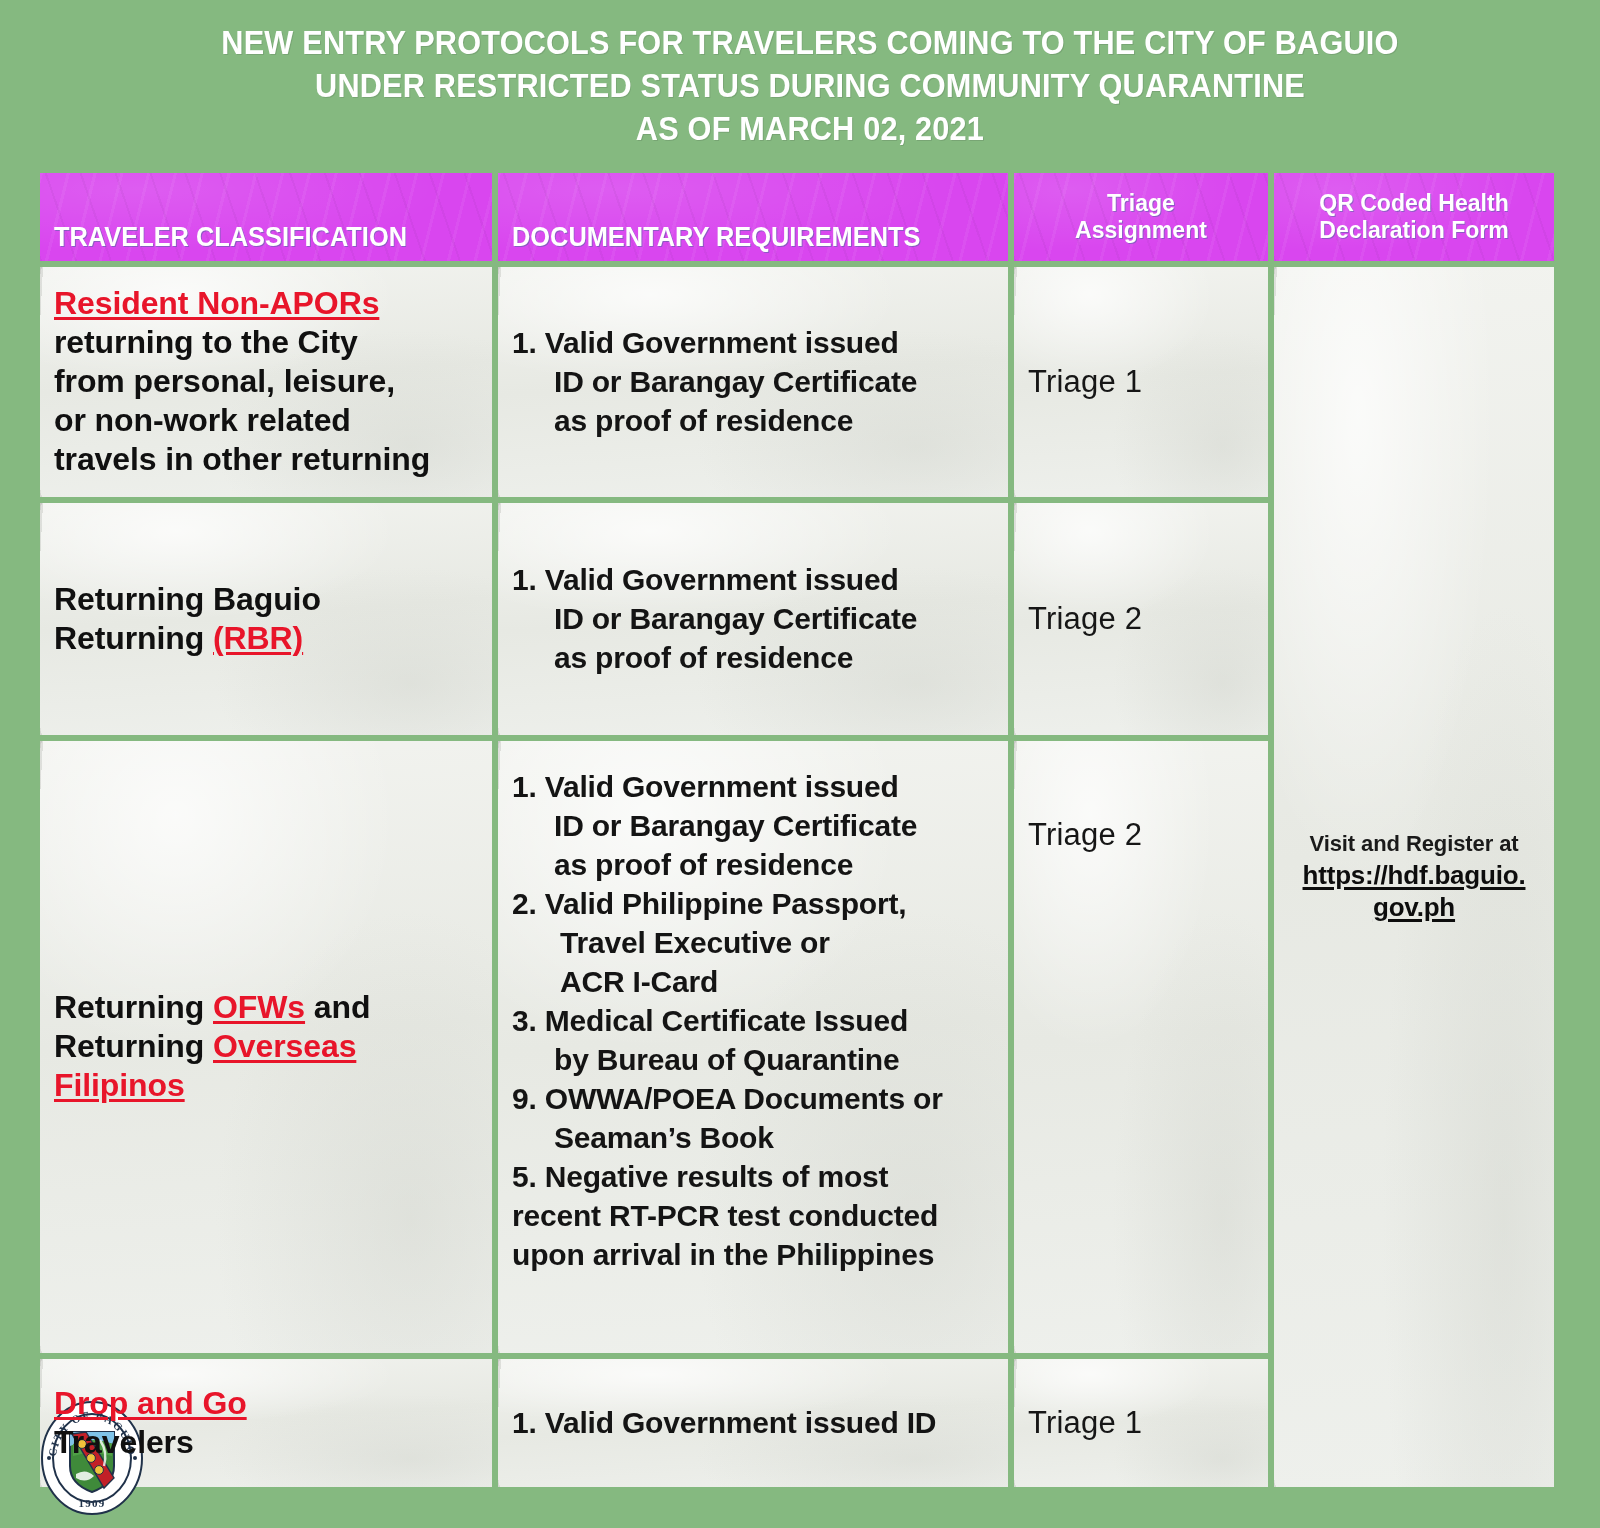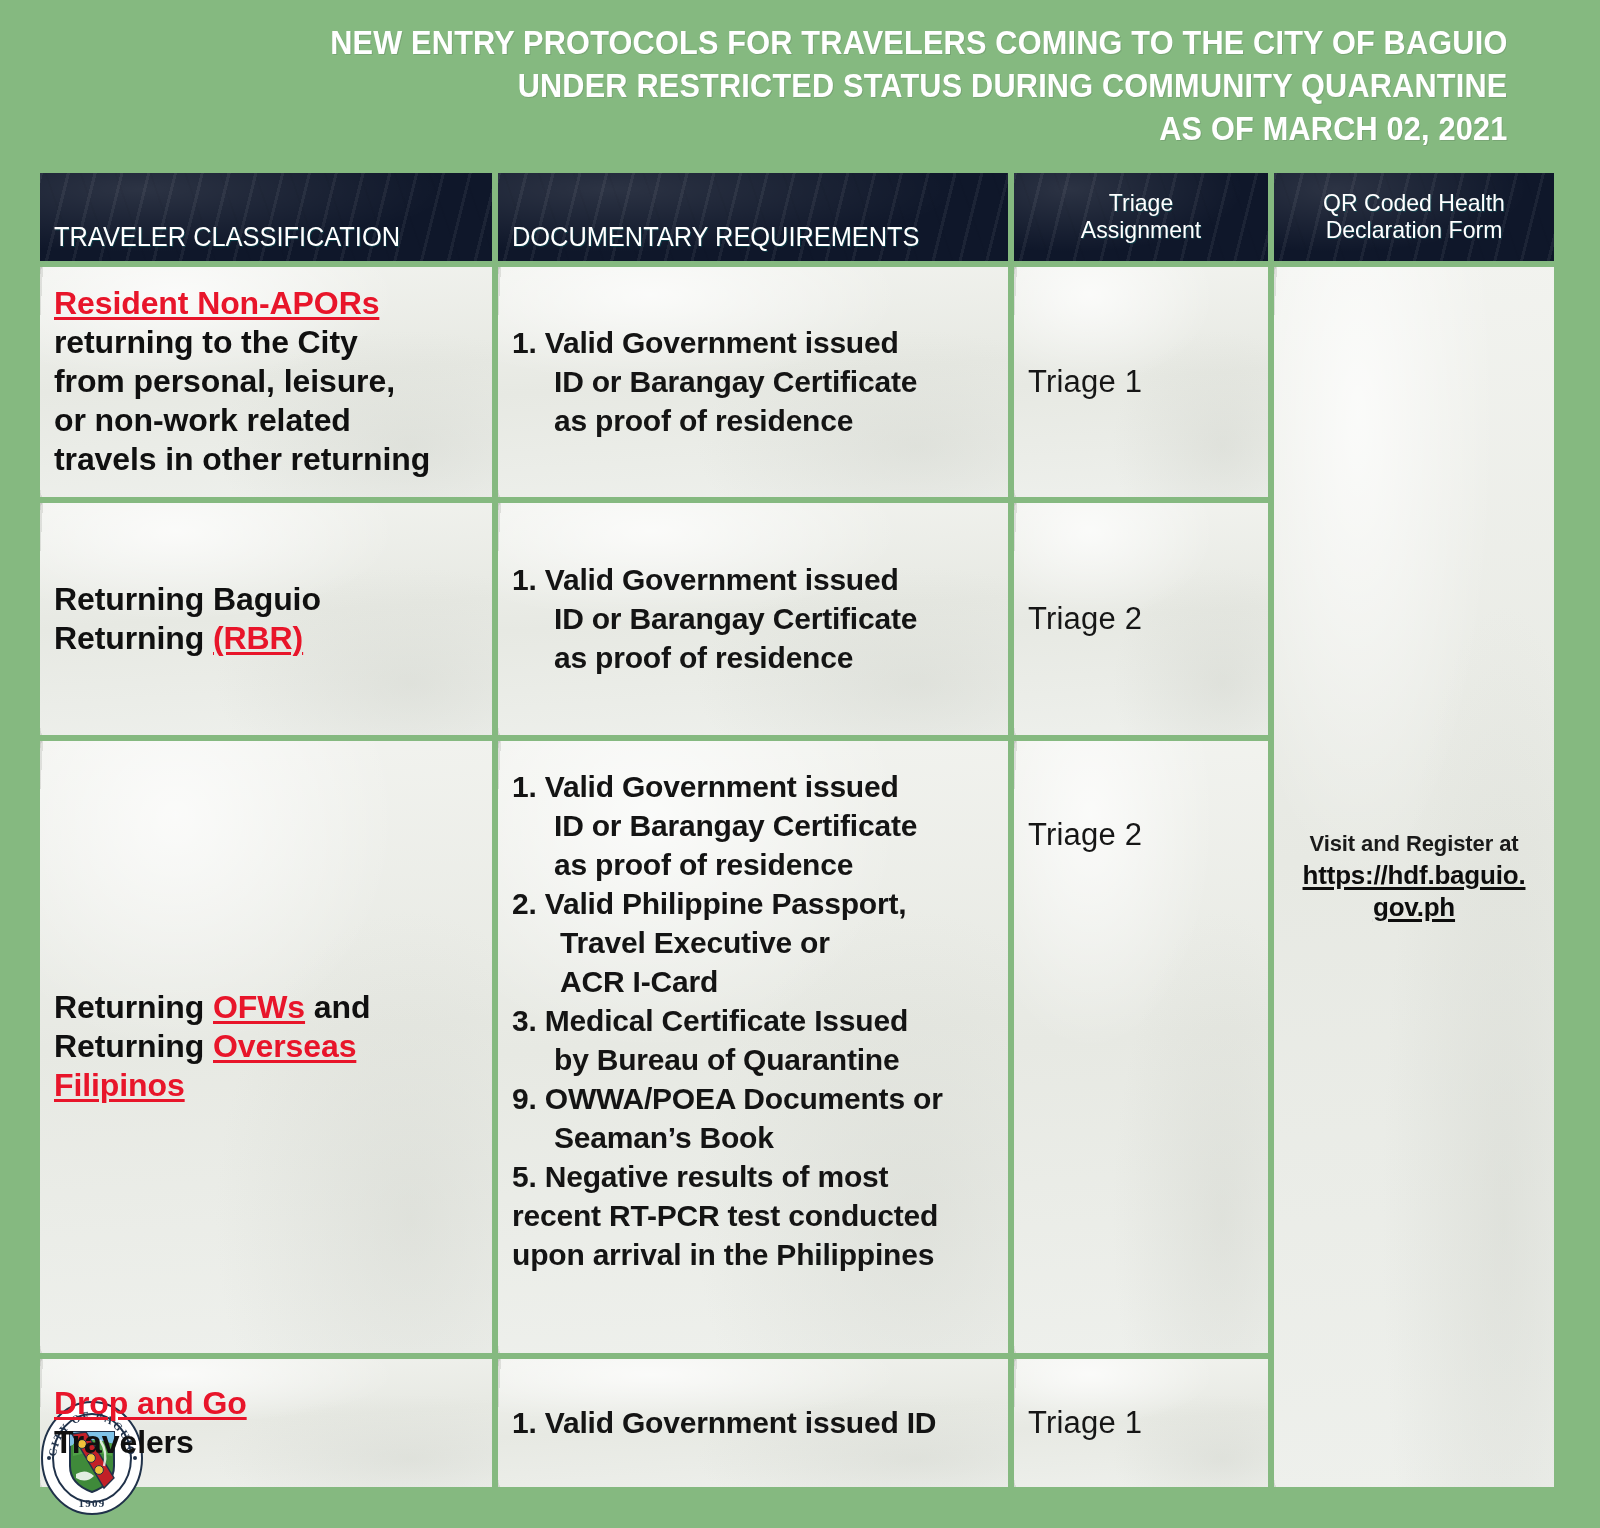--- a/index.html
+++ b/index.html
@@ -11,21 +11,21 @@
     height: 1528px;
     background: #85b980;
     font-family: "Liberation Sans", sans-serif;
     overflow: hidden;
     position: relative;
   }
 
   
   .title-block {
     padding: 22px 40px 10px 40px;
-    text-align: right;
+    text-align: center;
     margin-left: 20px;
   }
   .title-line {
     color: #ffffff;
     font-family: "Liberation Sans", sans-serif;
     font-weight: bold;
     font-size: 33px;
     line-height: 1.30;
     letter-spacing: 0.2px;
     transform: scaleX(0.93);
@@ -48,23 +48,23 @@
     table-layout: fixed;
     margin-left: -6px;
   }
   table.protocols col.c1 { width: 452px; }
   table.protocols col.c2 { width: 510px; }
   table.protocols col.c3 { width: 254px; }
   table.protocols col.c4 { width: 280px; }
 
   
   th.hcell {
-    background: #0f172a;
+    background: #d946ef;
     color: #ffffff;
-    font-weight: normal;
+    font-weight: bold;
     font-size: 27px;
     line-height: 1.12;
     padding: 8px 10px 8px 14px;
     height: 72px;
     vertical-align: bottom;
     text-align: left;
     position: relative;
     overflow: hidden;
     text-shadow: 1px 1px 0 rgba(0,120,118,0.35);
   }

